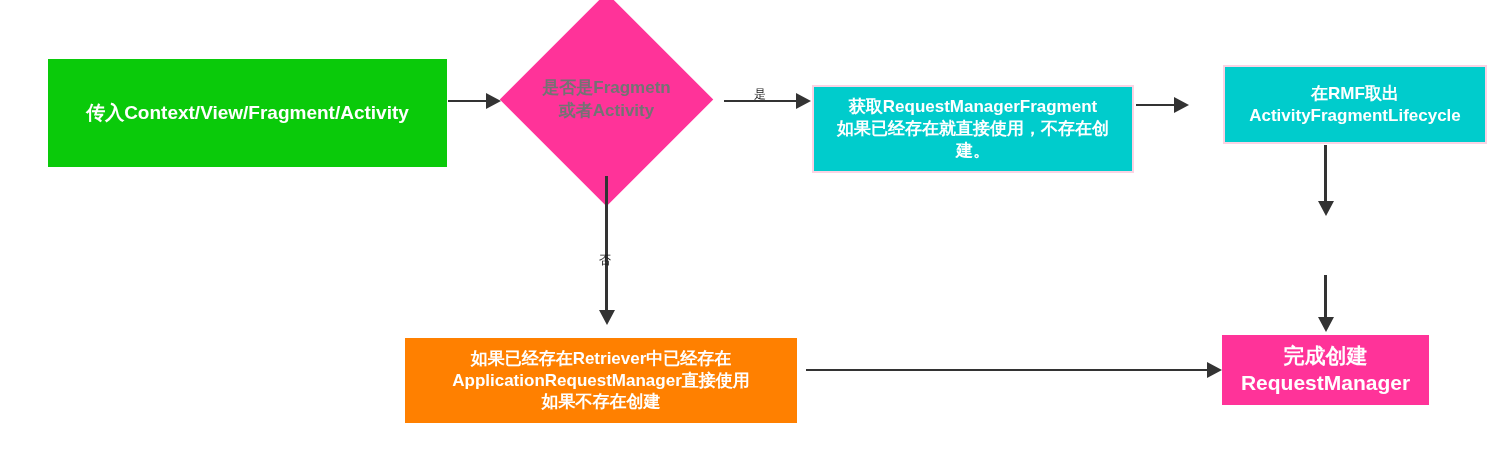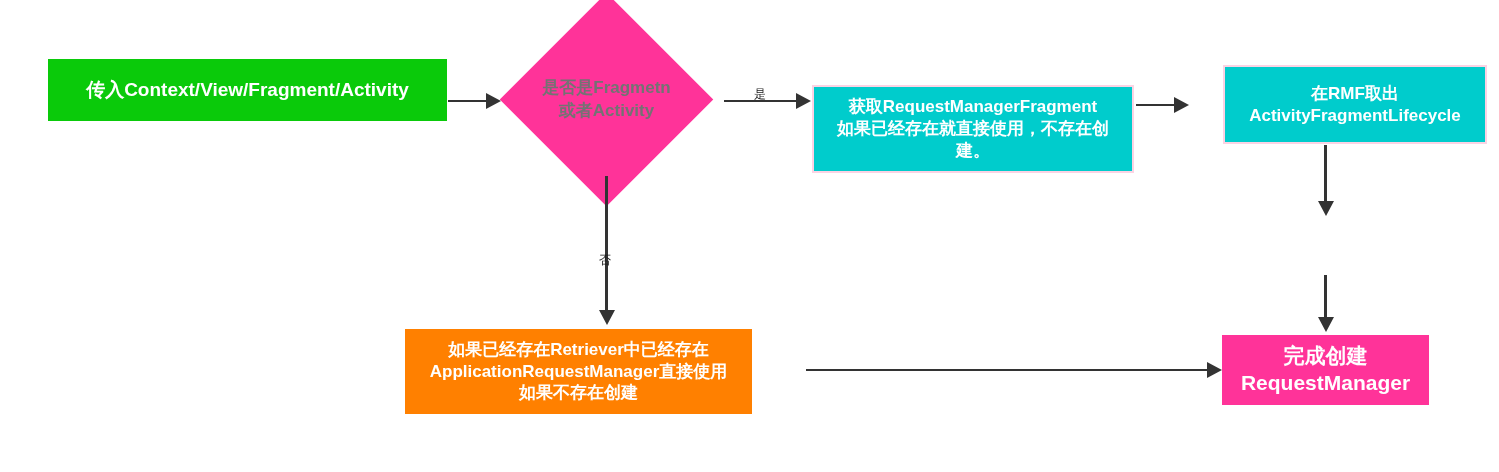--- a/index.html
+++ b/index.html
@@ -103,37 +103,37 @@
   .edge-label-vertical {
     writing-mode: vertical-rl;
     text-orientation: upright;
   }
 </style>
 </head>
 <body>
 
 <div id="canvas">
 
-  <div class="node node-green" style="left:48px; top:59px; width:399px; height:62px;">传入Context/View/Fragment/Activity</div>
+  <div class="node node-green" style="left:48px; top:59px; width:399px; height:108px;">传入Context/View/Fragment/Activity</div>
 
   <div class="diamond-wrap" style="left:531px; top:24px; width:151px; height:151px;">
     <div class="diamond-shape"></div>
     <div class="diamond-label" style="left:-26px; right:-26px;">是否是Fragmetn
 或者Activity</div>
   </div>
 
   <div class="node node-cyan" style="left:812px; top:61px; width:322px; height:88px;margin-top:24px;">获取RequestManagerFragment
 如果已经存在就直接使用，不存在创
 建。</div>
 
   <div class="node node-cyan" style="left:1190px; top:65px; width:264px; height:79px;margin-left:33px;">在RMF取出
 ActivityFragmentLifecycle</div>
 
 
-  <div class="node node-orange" style="left:405px; top:329px; width:347px; height:85px;text-align:center;">如果已经存在Retriever中已经存在
+  <div class="node node-orange" style="left:405px; top:338px; width:392px; height:85px;text-align:center;">如果已经存在Retriever中已经存在
 ApplicationRequestManager直接使用
 如果不存在创建</div>
 
   <div class="node node-pink" style="left:1222px; top:335px; width:207px; height:70px;">完成创建
 RequestManager</div>
 
   <div class="edge edge-h" style="left:448px; top:100px; width:40px;"></div>
   <div class="arrowhead arrow-right" style="left:486px; top:93px;"></div>
 
   <div class="edge edge-h" style="left:724px; top:100px; width:74px;"></div>

